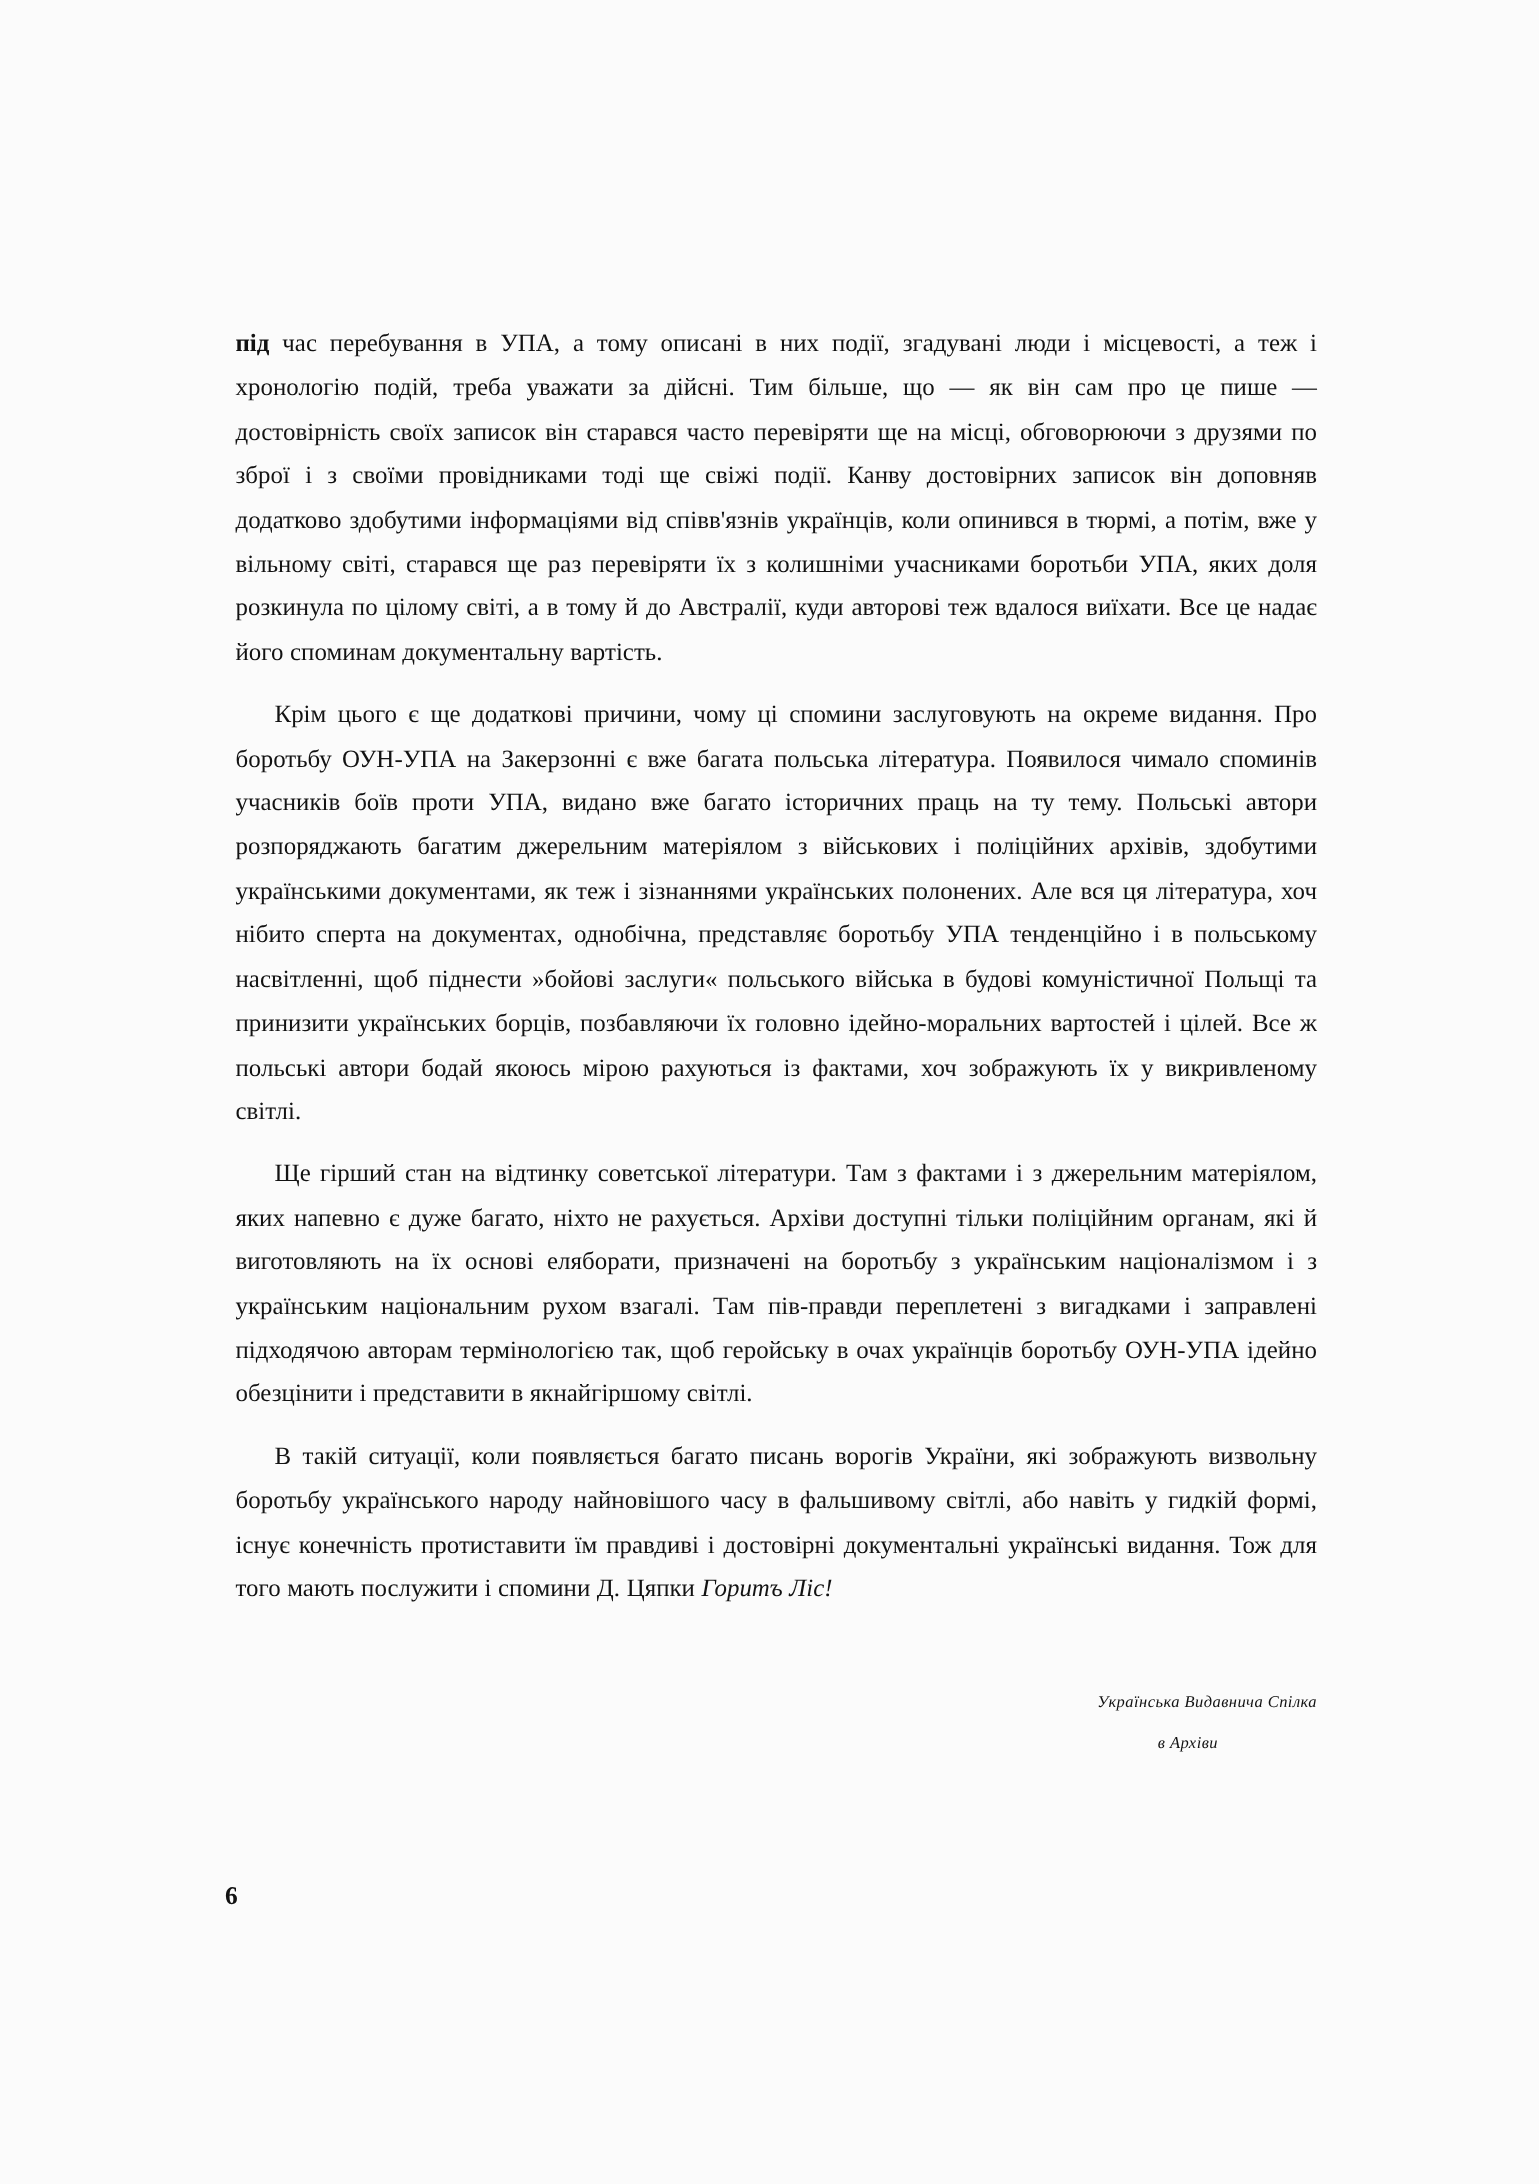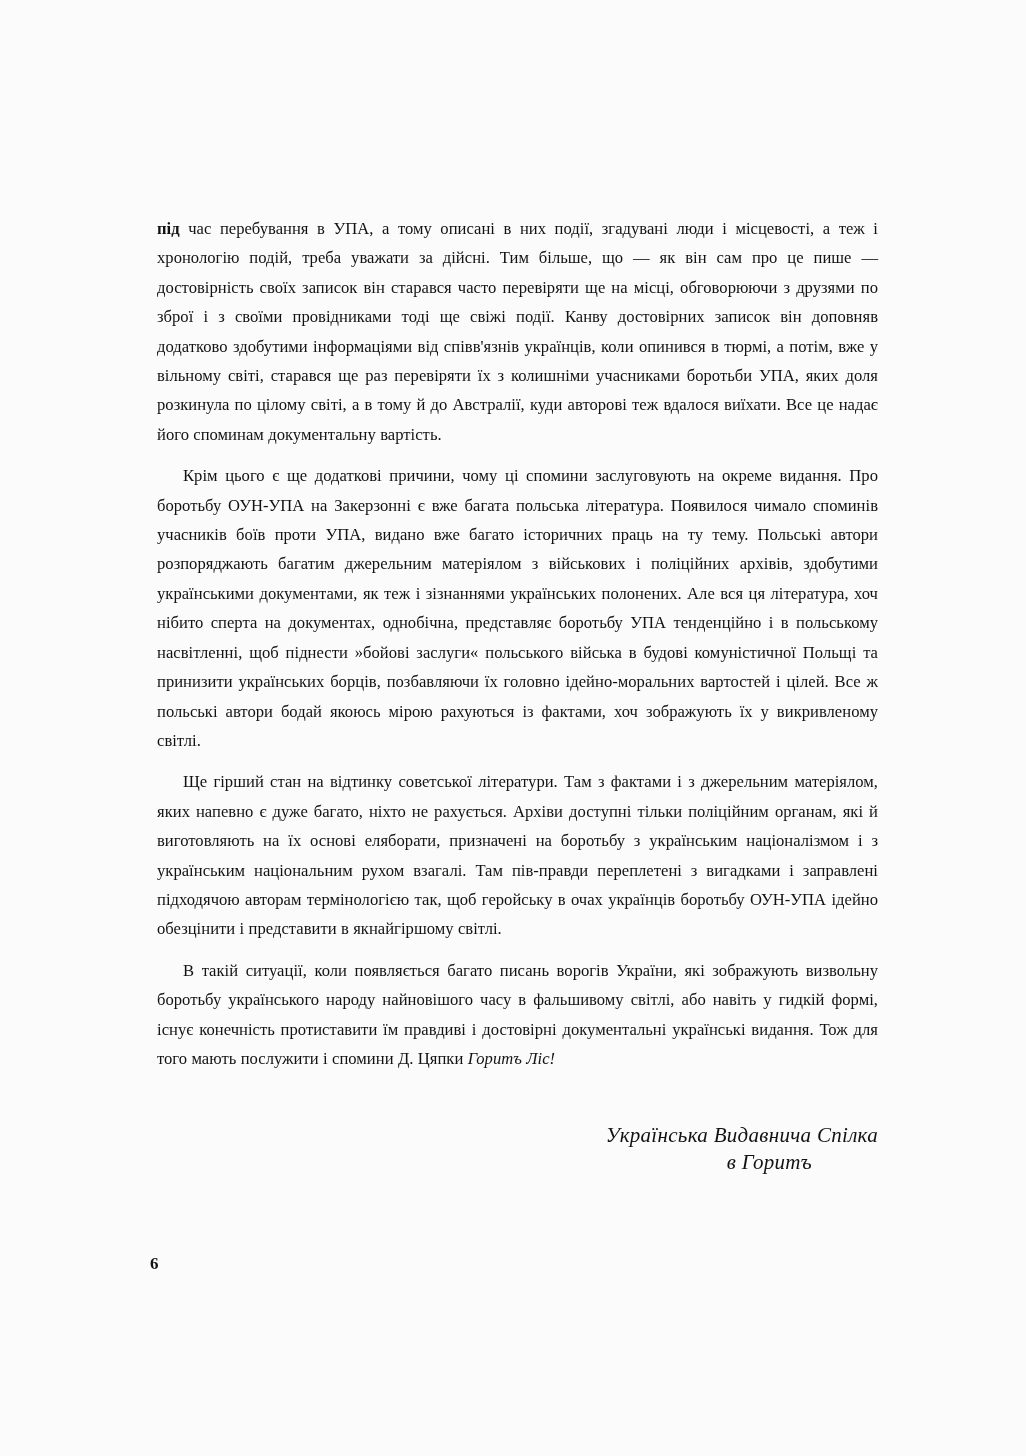--- a/index.html
+++ b/index.html
@@ -54,21 +54,21 @@
     font-style: italic;
     margin-top: 14px;
   }
   .signature {
     position: absolute;
     left: 157px;
     top: 1122px;
     width: 721px;
     text-align: right;
     font-style: italic;
-    font-size: 21px;
+    font-size: 11px;
     line-height: 27px;
     color: #121212;
     letter-spacing: 0.3px;
   }
   .signature .sig-line-1 {
     display: block;
   }
   .signature .sig-line-2 {
     display: block;
     padding-right: 66px;
@@ -94,18 +94,18 @@
     <p class="para"><span>Крім цього є ще додаткові причини, чому ці спомини заслуговують на окреме видання. Про боротьбу ОУН-УПА на Закерзонні є вже багата польська література. Появилося чимало споминів учасників боїв проти УПА, видано вже багато історичних праць на ту тему. Польські автори розпоряджають багатим джерельним матеріялом з військових і поліційних архівів, здобутими українськими документами, як теж і зізнаннями українських полонених. Але вся ця література, хоч нібито сперта на документах, однобічна, представляє боротьбу УПА тенденційно і в польському насвітленні, щоб піднести »бойові заслуги« польського війська в будові комуністичної Польщі та принизити українських борців, позбавляючи їх головно ідейно-моральних вартостей і цілей. Все ж польські автори бодай якоюсь мірою рахуються із фактами, хоч зображують їх у викривленому світлі.</span></p>
 
     <p class="para"><span>Ще гірший стан на відтинку советської літератури. Там з фактами і з джерельним матеріялом, яких напевно є дуже багато, ніхто не рахується. Архіви доступні тільки поліційним органам, які й виготовляють на їх основі еляборати, призначені на боротьбу з українським націоналізмом і з українським національним рухом взагалі. Там пів-правди переплетені з вигадками і заправлені підходячою авторам термінологією так, щоб геройську в очах українців боротьбу ОУН-УПА ідейно обезцінити і представити в якнайгіршому світлі.</span></p>
 
     <p class="para"><span>В такій ситуації, коли появляється багато писань ворогів України, які зображують визвольну боротьбу українського народу найновішого часу в фальшивому світлі, або навіть у гидкій формі, існує конечність протиставити їм правдиві і достовірні документальні українські видання. Тож для того мають послужити і спомини Д. Цяпки </span><span class="title-italic">Горитъ Ліс!</span></p>
 
   </div>
 
   <div class="signature">
     <span class="sig-line-1">Українська Видавнича Спілка</span>
-    <span class="sig-line-2">в Горитъ</span>
+    <span class="sig-line-2">в Архіви</span>
   </div>
 
   <div class="folio">6</div>
 
 </div>
 
 </body></html>

